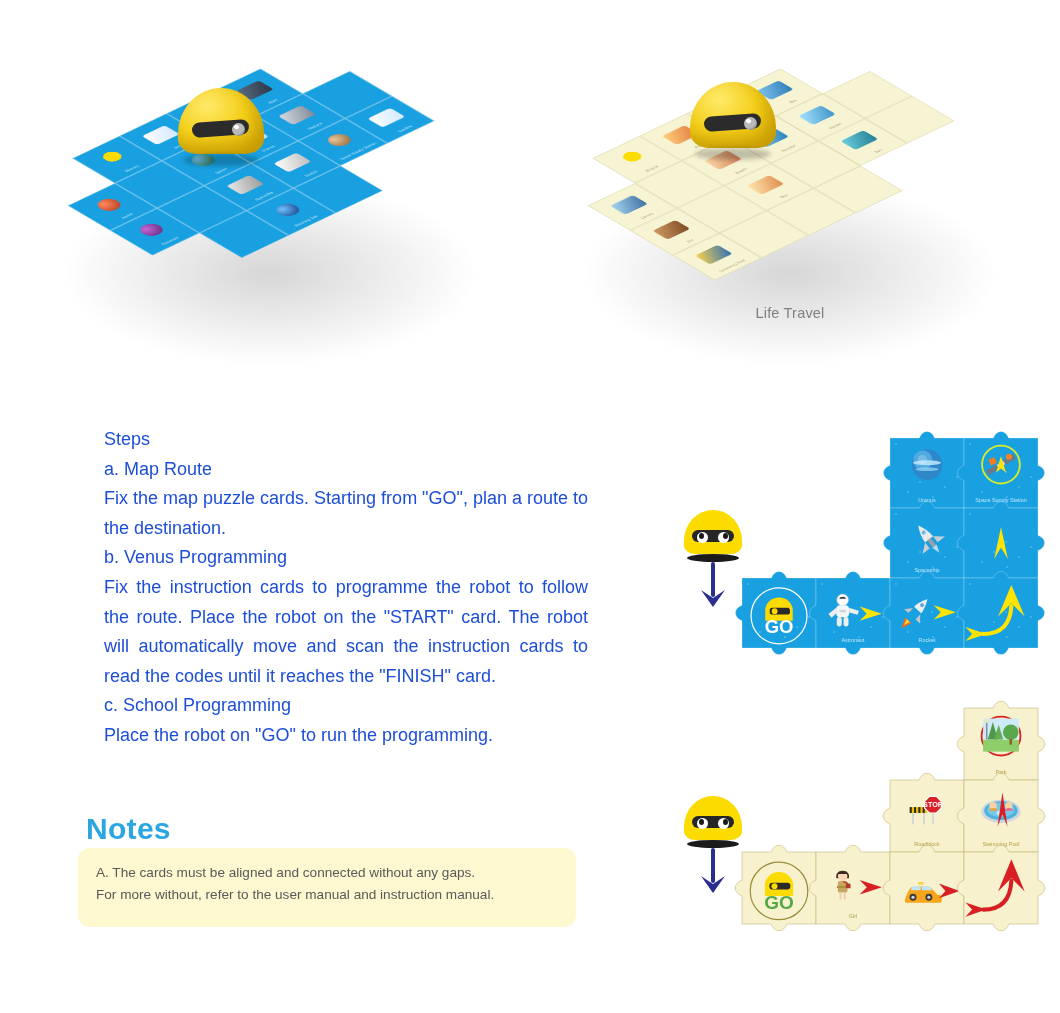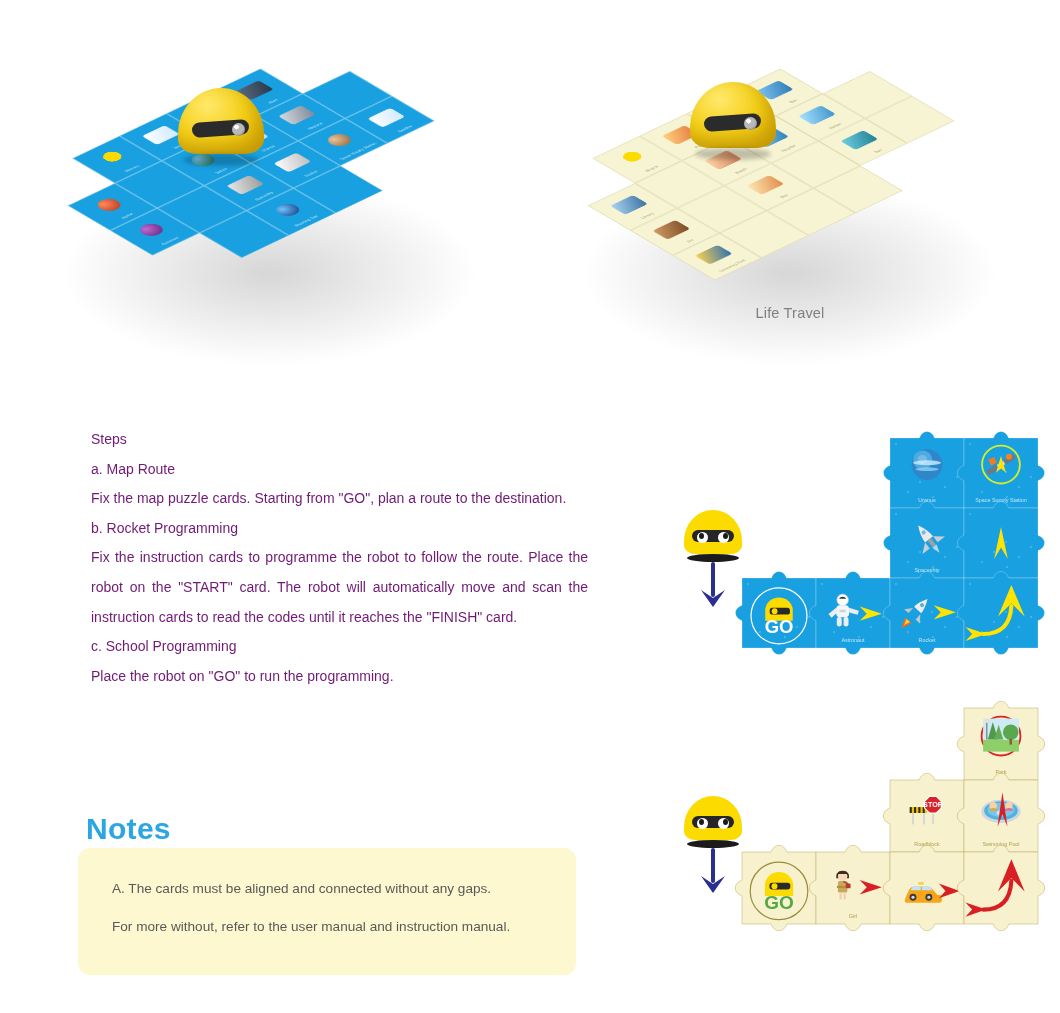--- a/index.html
+++ b/index.html
@@ -76,34 +76,34 @@
     position:absolute;right:22%;top:46%;width:13px;height:13px;border-radius:50%;
     background:radial-gradient(circle at 35% 32%, #fff 0 18%, #b9b9b9 20% 55%, #5a5a5a 100%);
   }
   .photo-robot .base{
     position:absolute;left:6%;bottom:-2px;width:88%;height:12px;border-radius:50%;
     background:rgba(0,0,0,.22);filter:blur(2px);
   }
 
   
   .steps{position:absolute;left:88px;top:425px;width:500px;}
-  .steps p{margin:0 0 0 3px;font-size:14px;line-height:29.6px;color:#701a75;}
+  .steps p{margin:0 0 0 16px;font-size:18px;line-height:29.6px;color:#1d4ed8;}
   .steps p.just{text-align:justify;}
 
   
   .notes-title{
     position:absolute;left:86px;top:812px;
     font-size:30px;font-weight:bold;color:#2ba6e3;letter-spacing:.3px;
   }
   .notes-box{
     position:absolute;left:78px;top:848px;width:498px;
     background:#fdf8cf;border-radius:12px;padding:14px 18px 22px 18px;
     box-sizing:border-box;
   }
-  .notes-box p{margin:16px;font-size:13.6px;line-height:21.5px;color:#595959;}
+  .notes-box p{margin:0;font-size:13.6px;line-height:21.5px;color:#595959;}
 
   
   .diagram{position:absolute;}
 
   
   .robot-marker{position:absolute;width:58px;height:52px;}
   .robot-marker .dome{
     position:absolute;left:0;top:0;width:58px;height:44px;
     border-radius:30px 30px 12px 12px/32px 32px 9px 9px;
     background:#fcdc00;
@@ -285,21 +285,21 @@
         </div>
       </div>
       <div class="photo-caption">Life Travel</div>
     </div>
   </div>
 
   <div class="steps">
     <p>Steps</p>
     <p>a. Map Route</p>
     <p class="just">Fix the map puzzle cards. Starting from "GO", plan a route to the destination.</p>
-    <p>b. Rocket Programming</p>
+    <p>b. Venus Programming</p>
     <p class="just">Fix the instruction cards to programme the robot to follow the route. Place the robot on the "START" card. The robot will automatically move and scan the instruction cards to read the codes until it reaches the "FINISH" card.</p>
     <p>c. School Programming</p>
     <p>Place the robot on "GO" to run the programming.</p>
   </div>
 
   <div class="notes-title">Notes</div>
   <div class="notes-box">
     <p>A. The cards must be aligned and connected without any gaps.</p>
     <p>For more without, refer to the user manual and instruction manual.</p>
   </div>

